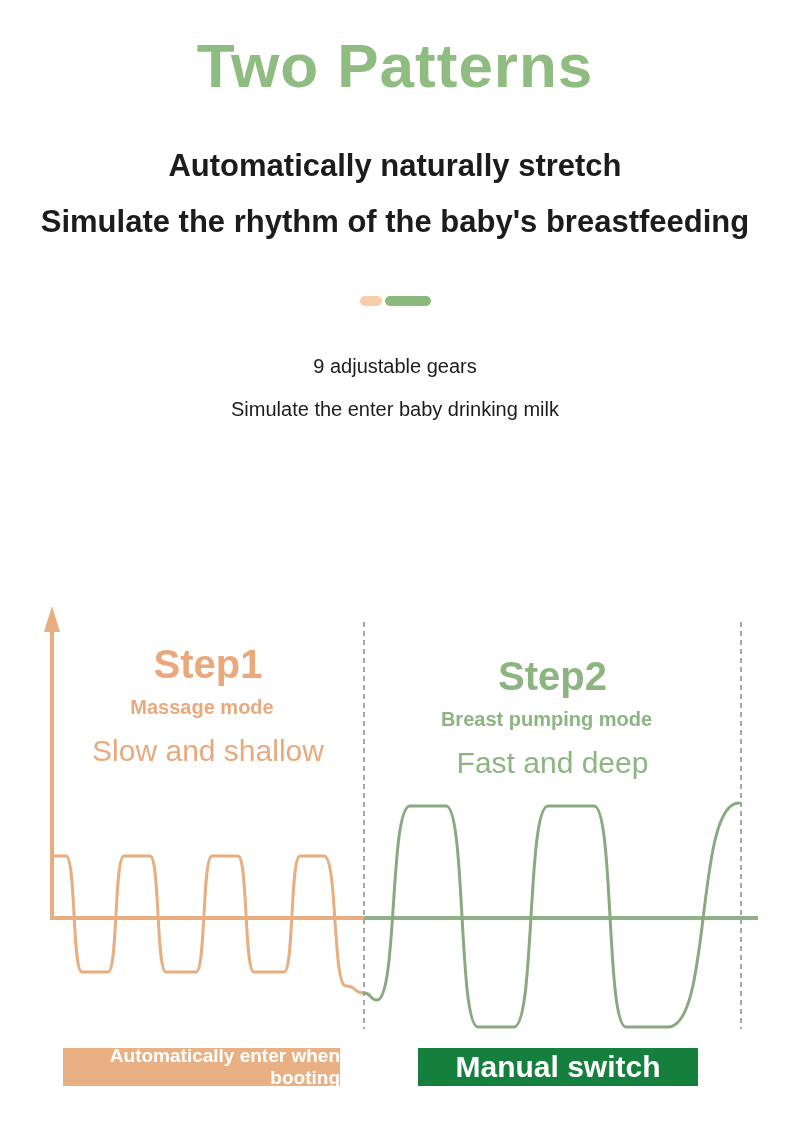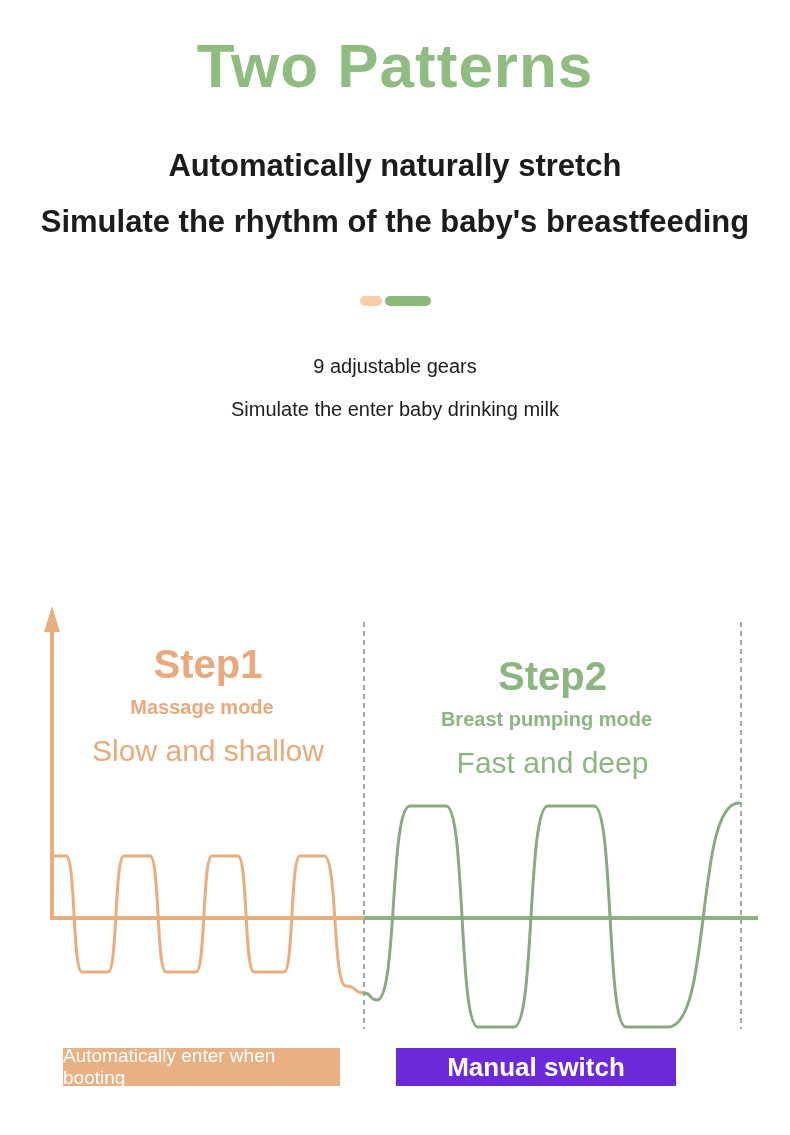--- a/index.html
+++ b/index.html
@@ -25,22 +25,22 @@
   .step2{left:364px;width:377px;}
   .step1 *{color:#e9a97c;}
   .step2 *{color:#8cb582;margin-top:12px;}
   .step-title{position:absolute;top:642px;left:0;right:0;font-size:40px;line-height:44px;font-weight:700;}
   .step-line1{position:absolute;top:688px;left:0;right:12px;font-size:20px;line-height:38px;font-weight:700;}
   .step-line2{position:absolute;top:732px;left:0;right:0;font-size:30px;line-height:38px;font-weight:500;}
   .btn{
     position:absolute;top:1048px;height:38px;display:flex;align-items:center;justify-content:center;
     color:#ffffff;
   }
-  .btn-orange{left:63px;width:277px;background:#e9b183;font-size:19px;font-weight:400;}
-  .btn-green{left:396px;width:280px;background:#6d28d9;font-size:26px;font-weight:700;}
+  .btn-orange{left:63px;width:277px;background:#e9b183;font-size:19px;font-weight:700;text-align:right;}
+  .btn-green{left:418px;width:280px;background:#15803d;font-size:30px;font-weight:700;}
   #wave-svg{position:absolute;left:0;top:0;width:790px;height:1135px;pointer-events:none;}
 </style>
 </head>
 <body>
 
 <div class="page">
 
   <svg id="wave-svg" viewBox="0 0 790 1135">
       <line x1="50" y1="918" x2="364" y2="918" stroke="#e9ae80" stroke-width="4"></line>
       <line x1="364" y1="918" x2="758" y2="918" stroke="#8fb284" stroke-width="4"></line>

